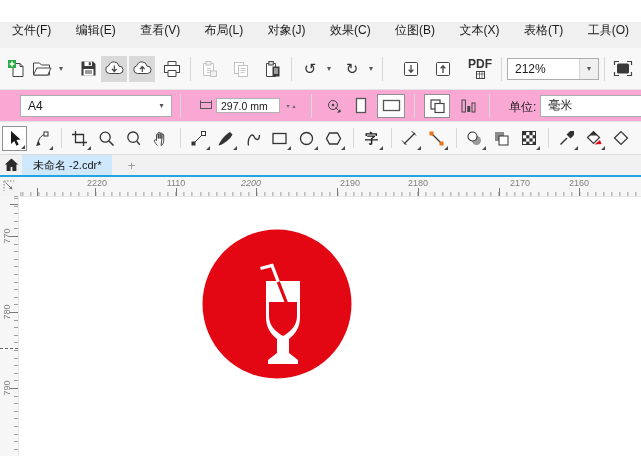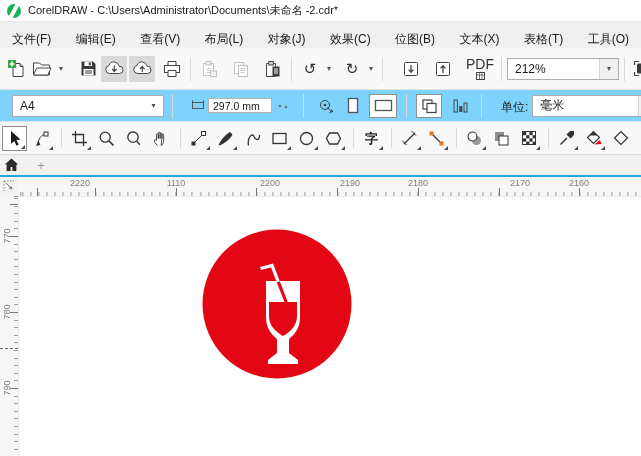--- a/index.html
+++ b/index.html
@@ -6,27 +6,27 @@
   html,body{background:#888}
   .window{position:relative;width:641px;height:456px;background:#fff;overflow:hidden;
     font-family:"Liberation Sans","DejaVu Sans",sans-serif;color:#1a1a1a}
   
   .titlebar{position:absolute;top:0;left:0;right:0;height:22px;background:#fff;
     display:flex;align-items:center;padding-left:7px;font-size:11px;border-bottom:1px solid #ececec}
   .applogo{width:14px;height:14px;border-radius:50%;background:#19b356;position:relative;margin-right:7px;flex:0 0 auto}
   .applogo::after{content:"";position:absolute;left:5px;top:-1px;width:4px;height:16px;background:#fff;transform:rotate(28deg)}
   
   .menubar{position:absolute;top:22px;left:0;right:0;height:26px;background:#f0f0f0;
-    display:flex;align-items:flex-end;justify-content:space-between;padding:0 12px;font-size:12px}
+    display:flex;align-items:flex-start;justify-content:space-between;padding:0 12px;font-size:12px}
   .mi{cursor:default;white-space:nowrap}
   
   .toolbar{position:absolute;top:48px;left:0;right:0;height:42px;background:#f8f8f8;
     display:flex;align-items:center;padding-left:3px;border-bottom:1px solid #e3e3e3}
-  .propbar{position:absolute;top:90px;left:0;right:0;height:32px;background:#7dd3fc;
-    display:flex;align-items:center;padding-left:12px;border-bottom:1px solid #e3e3e3}
+  .propbar{position:absolute;top:90px;left:0;right:0;height:32px;background:#f9a8d4;
+    display:flex;align-items:center;padding-left:20px;border-bottom:1px solid #e3e3e3}
   .toolbox{position:absolute;top:122px;left:0;right:0;height:33px;background:#f8f8f8;
     display:flex;align-items:center;padding-left:2px;border-bottom:1px solid #dcdcdc}
   .tbtn{width:26px;height:26px;display:flex;align-items:center;justify-content:center;flex:0 0 auto}
   .tbtn.pressed{background:#d9d9d9}
   .tbtn.glyph{font-size:15px;color:#333;line-height:1}
   .tbtn.disabledbtn{opacity:1}
   .caretbtn{width:12px;height:26px;display:flex;align-items:center;justify-content:center;
     font-size:8px;color:#555;flex:0 0 auto}
   .vsep{width:1px;height:24px;background:#d8d8d8;margin:0 5px;flex:0 0 auto}
   .vsep.short{height:20px}
@@ -82,24 +82,20 @@
   
   .canvas{position:absolute;top:196px;left:18px;right:0;bottom:0;background:#fff;border-top:1px solid #e8e8e8;border-left:1px solid #e8e8e8}
   .canvas svg{display:block}
   .ico{display:block}
 </style>
 </head>
 <body>
 
 <div class="window">
 
-  <div class="titlebar">
-    <span class="applogo"></span>
-    <span>CorelDRAW - C:\Users\Administrator\Documents\未命名 -2.cdr*</span>
-  </div>
 
   <div class="menubar">
     <span class="mi">文件(F)</span>
     <span class="mi">编辑(E)</span>
     <span class="mi">查看(V)</span>
     <span class="mi">布局(L)</span>
     <span class="mi">对象(J)</span>
     <span class="mi">效果(C)</span>
     <span class="mi">位图(B)</span>
     <span class="mi">文本(X)</span>
@@ -187,28 +183,28 @@
           <path d="M9 5v7M6.6 9.6L9 12.2l2.4-2.6" stroke="#444" fill="none" stroke-width="1.3"></path>
         </svg>
     </div>
     <div class="tbtn" style="margin-left:6px">
       <svg class="ico" width="18" height="18" viewBox="0 0 18 18">
           <rect x="2.5" y="2.5" width="13" height="13" rx="1" fill="#fff" stroke="#444"></rect>
           <path d="M9 13V6M6.6 8.4L9 5.8l2.4 2.6" stroke="#444" fill="none" stroke-width="1.3"></path>
         </svg>
     </div>
     <div class="tbtn" style="margin-left:8px;flex-direction:column;width:32px">
-      <span style="font-size:14px;font-weight:normal;color:#333;line-height:1">PDF</span>
+      <span style="font-size:12px;font-weight:bold;color:#333;line-height:1">PDF</span>
       <svg class="ico" width="9" height="8" viewBox="0 0 9 8" style="margin-top:1px">
           <rect x="0.5" y="0.5" width="8" height="7" fill="#fff" stroke="#444"></rect>
           <path d="M0.5 3h8M3.5 0.5v7M6 .5v7" stroke="#444" stroke-width=".7"></path>
         </svg>
     </div>
     <div class="vsep"></div>
-    <div class="combo" style="width:112px">
+    <div class="combo" style="width:92px">
       <span>212%</span>
       <span class="cbtn">▾</span>
     </div>
     <div class="vsep"></div>
     <div class="tbtn">
       <svg class="ico" width="20" height="17" viewBox="0 0 20 17">
           <path d="M1.5 5V1.5H6M14 1.5h4.5V5M18.5 12v3.5H14M6 15.5H1.5V12" fill="none" stroke="#444" stroke-width="1.2"></path>
           <rect x="4" y="3.5" width="12" height="10" rx="1.5" fill="#3a3a3a"></rect>
         </svg>
     </div>
@@ -430,35 +426,38 @@
         </svg>
     </div>
   </div>
 
   <div class="tabrow">
     <div class="homebtn">
       <svg class="ico" width="15" height="14" viewBox="0 0 15 14">
           <path d="M7.5 0.5L0.8 6.5h1.8V13h4V9h1.8v4h4V6.5h1.8z" fill="#2b2b2b"></path>
         </svg>
     </div>
+    <div class="doctab">
+      <span>未命名 -2.cdr*</span>
+    </div>
     <div class="newtab">+</div>
   </div>
   <div class="blueline"></div>
 
   <div class="rulercorner">
     <svg class="ico" width="13" height="13" viewBox="0 0 13 13">
         <path d="M1 1h10M1 1v10" stroke="#8a8a8a" stroke-dasharray="1.6 1.4"></path>
         <path d="M2.5 2.5l6 6" stroke="#777"></path>
         <path d="M9.5 9.5l-3.6-1 2.6-2.6z" fill="#777"></path>
       </svg>
   </div>
   <div class="hruler">
-      <span class="rlabel" style="left: 62px;">2220</span>
+      <span class="rlabel" style="left: 79px;">2220</span>
       <span class="rlabel" style="left: 158px;">1110</span>
-      <span class="rlabel" style="left: 252px;">2200</span>
+      <span class="rlabel" style="left: 233px; font-style: italic;">2200</span>
       <span class="rlabel" style="left: 332px;">2190</span>
       <span class="rlabel" style="left: 400px;">2180</span>
       <span class="rlabel" style="left: 502px;">2170</span>
       <span class="rlabel" style="left: 561px;">2160</span>
     </div>
   <div class="vruler">
     <div class="vmarker"></div>
   <span class="vlabel" style="top: 40px;">770</span>
       <span class="vlabel" style="top: 116px;">780</span>
       <span class="vlabel" style="top: 192px;">790</span>

